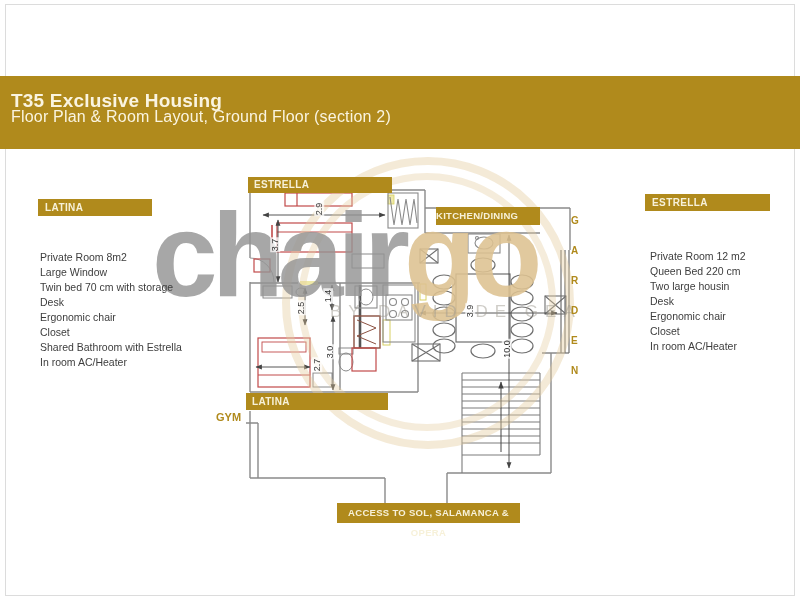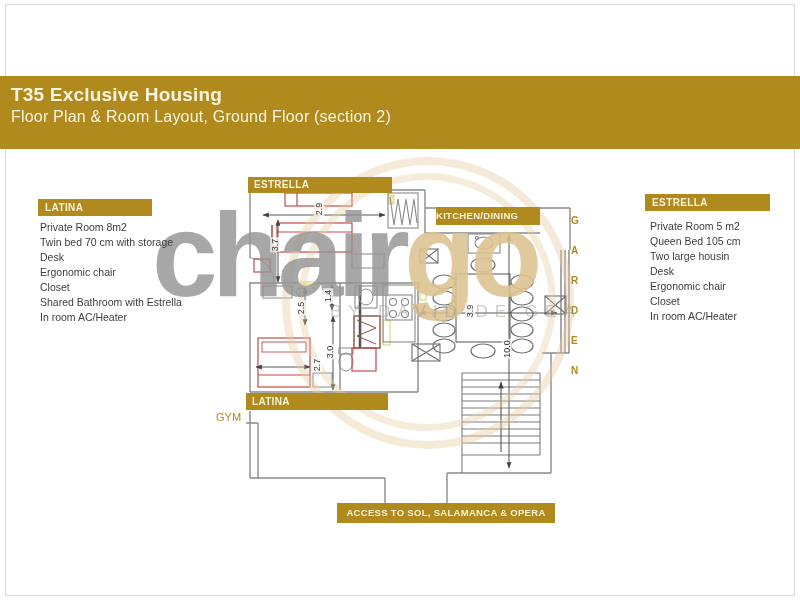--- a/index.html
+++ b/index.html
@@ -2,41 +2,41 @@
 <html><head>
 <meta charset="utf-8">
 <style>
   html,body{margin:0;padding:0;background:#fff;}
   #page{position:relative;width:800px;height:600px;background:#ffffff;overflow:hidden;
         font-family:"Liberation Sans", sans-serif;}
   .frame{position:absolute;left:5px;top:4px;right:5px;bottom:4px;border:1px solid #dcdcdc;}
 
   
   .band{position:absolute;left:0;top:76px;width:800px;height:73px;background:#b08a1c;}
-  .band .t1{position:absolute;left:11px;top:8px;font-size:19px;font-weight:bold;color:#faf4e0;letter-spacing:.2px;}
+  .band .t1{position:absolute;left:11px;top:14px;font-size:19px;font-weight:bold;color:#faf4e0;letter-spacing:.2px;}
   .band .t2{position:absolute;left:11px;top:32px;font-size:16px;font-weight:normal;color:#faf4e0;letter-spacing:.2px;}
 
   
   .badge{position:absolute;background:#b08a1c;color:#f7f1d9;font-size:10px;font-weight:bold;
          line-height:17px;padding-left:7px;letter-spacing:.4px;}
-  .panel{position:absolute;font-size:10.5px;color:#3d3d3d;line-height:15px;}
+  .panel{position:absolute;font-size:10.5px;color:#3d3d3d;line-height:15px;margin-top:30px;}
   .panel div{white-space:nowrap;}
   .panel .it{}
 
   
   .wm-ring{position:absolute;border-radius:50%;pointer-events:none;}
   .wm-word{position:absolute;left:152px;top:196px;font-size:118px;line-height:118px;font-weight:800;
            letter-spacing:-6px;color:rgba(148,148,148,.82);white-space:nowrap;}
   .wm-word .gold{color:rgba(221,194,145,.88);margin-top:16px;}
   .wm-tag{position:absolute;left:330px;top:302px;font-size:17px;font-weight:400;letter-spacing:7px;
           color:rgba(160,155,145,.5);white-space:nowrap;}
 
   
   .plan-badge{position:absolute;background:#b08a1c;color:#f7f1d9;font-weight:bold;letter-spacing:.3px;}
-  .gold-txt{position:absolute;color:#b08a1c;font-weight:normal;}
+  .gold-txt{position:absolute;color:#b08a1c;font-weight:bold;}
   .garden{position:absolute;left:571px;top:215px;width:14px;color:#b08a1c;font-weight:bold;font-size:10px;}
   .garden span{position:absolute;left:0;}
 
   
   .dim{position:absolute;font-size:9px;color:#333;line-height:10px;background:rgba(255,255,255,.75);
        transform:rotate(-90deg);transform-origin:center;padding:0 1px;}
   svg{position:absolute;left:0;top:0;}
 </style>
 </head>
 <body>
@@ -179,46 +179,47 @@
   <span class="dim" style="left:294px;top:303px;">2.5</span>
   <span class="dim" style="left:321px;top:291px;">1.4</span>
   <span class="dim" style="left:323px;top:347px;">3.0</span>
   <span class="dim" style="left:310px;top:360px;">2.7</span>
   <span class="dim" style="left:463px;top:306px;">3.9</span>
   <span class="dim" style="left:497px;top:344px;">10.0</span>
 
   <div class="plan-badge" style="left:248px;top:177px;width:138px;height:16px;font-size:10px;line-height:16px;padding-left:6px;">ESTRELLA</div>
   <div class="plan-badge" style="left:436px;top:207px;width:104px;height:18px;font-size:9.5px;line-height:18px;">KITCHEN/DINING</div>
   <div class="plan-badge" style="left:246px;top:393px;width:136px;height:17px;font-size:10px;line-height:17px;padding-left:6px;">LATINA</div>
-  <div class="plan-badge" style="left:337px;top:503px;width:218px;height:20px;font-size:9.5px;line-height:20px;text-align:center;">ACCESS TO SOL, SALAMANCA &amp; OPERA</div>
+  <div class="plan-badge" style="left:337px;top:503px;width:183px;height:20px;font-size:9.5px;line-height:20px;text-align:center;">ACCESS TO SOL, SALAMANCA &amp; OPERA</div>
   <div class="gold-txt" style="left:216px;top:411px;font-size:11px;">GYM</div>
 
   <div class="garden">
     <span style="top:0px;">G</span>
     <span style="top:30px;">A</span>
     <span style="top:60px;">R</span>
     <span style="top:90px;">D</span>
     <span style="top:120px;">E</span>
     <span style="top:150px;">N</span>
   </div>
 
   <div class="badge" style="left:38px;top:199px;width:107px;">LATINA</div>
   <div class="panel" style="left:40px;top:220px;">
     <div>Private Room 8m2</div>
+    <div>Large Window</div>
     <div>Twin bed 70 cm with storage</div>
     <div>Desk</div>
     <div>Ergonomic chair</div>
     <div>Closet</div>
     <div class="it">Shared Bathroom with Estrella</div>
     <div>In room AC/Heater</div>
   </div>
 
   <div class="badge" style="left:645px;top:194px;width:118px;">ESTRELLA</div>
   <div class="panel" style="left:650px;top:219px;">
-    <div>Private Room 5 m2</div>
-    <div>Queen Bed 105 cm</div>
+    <div>Private Room 12 m2</div>
+    <div>Queen Bed 220 cm</div>
     <div>Two large housin</div>
     <div>Desk</div>
     <div>Ergonomic chair</div>
     <div>Closet</div>
     <div>In room AC/Heater</div>
   </div>
 </div>
 
 </body></html>

